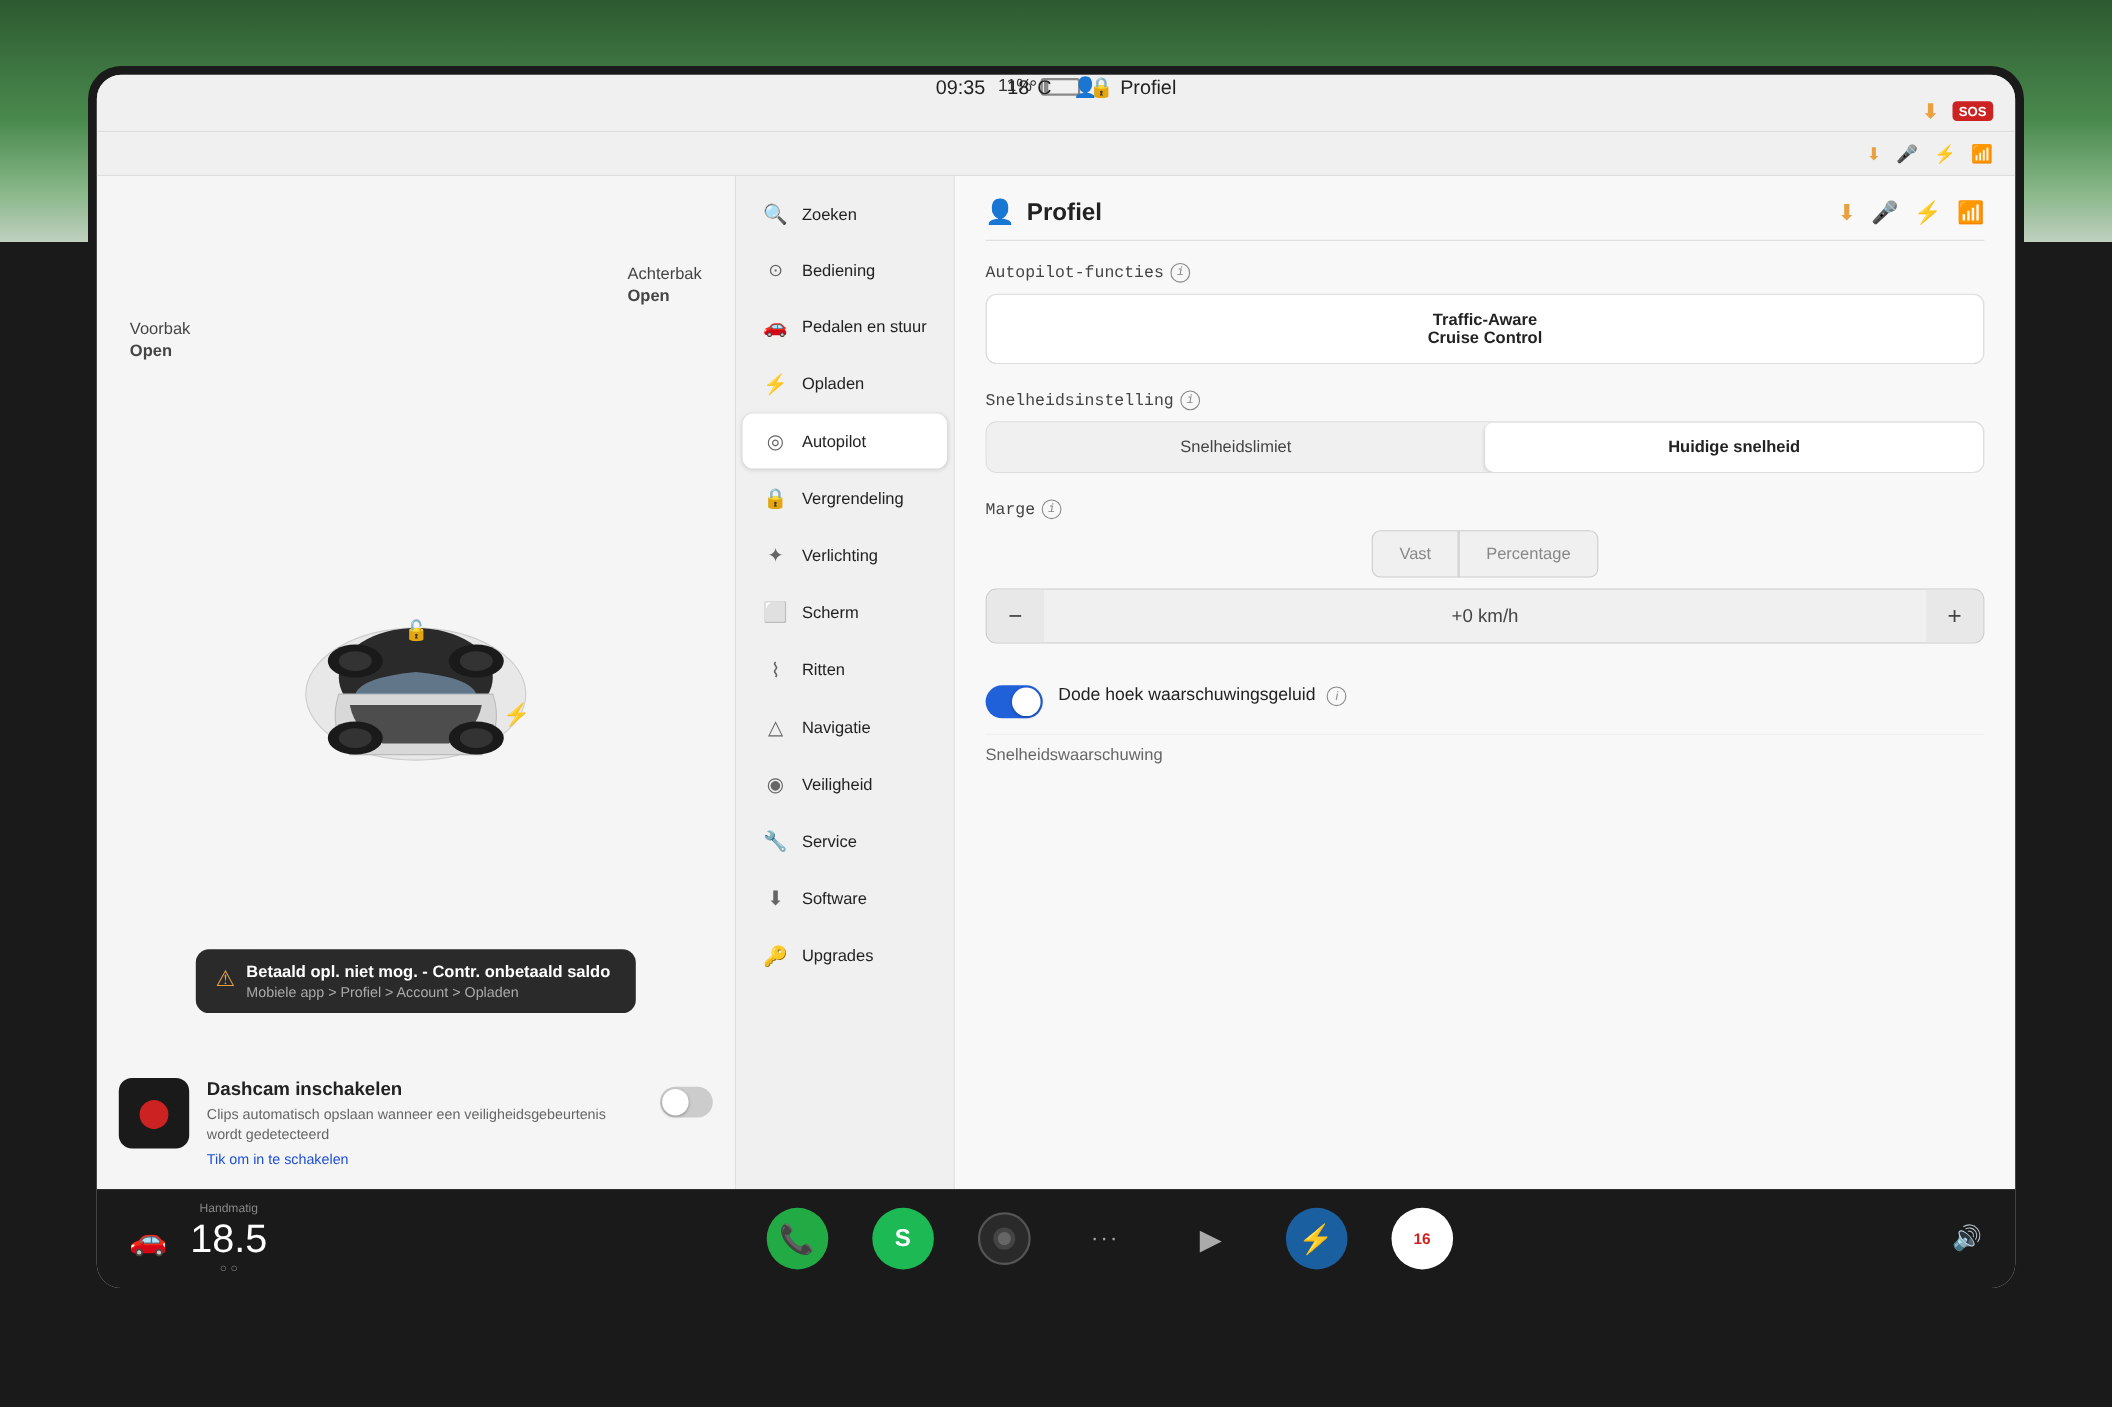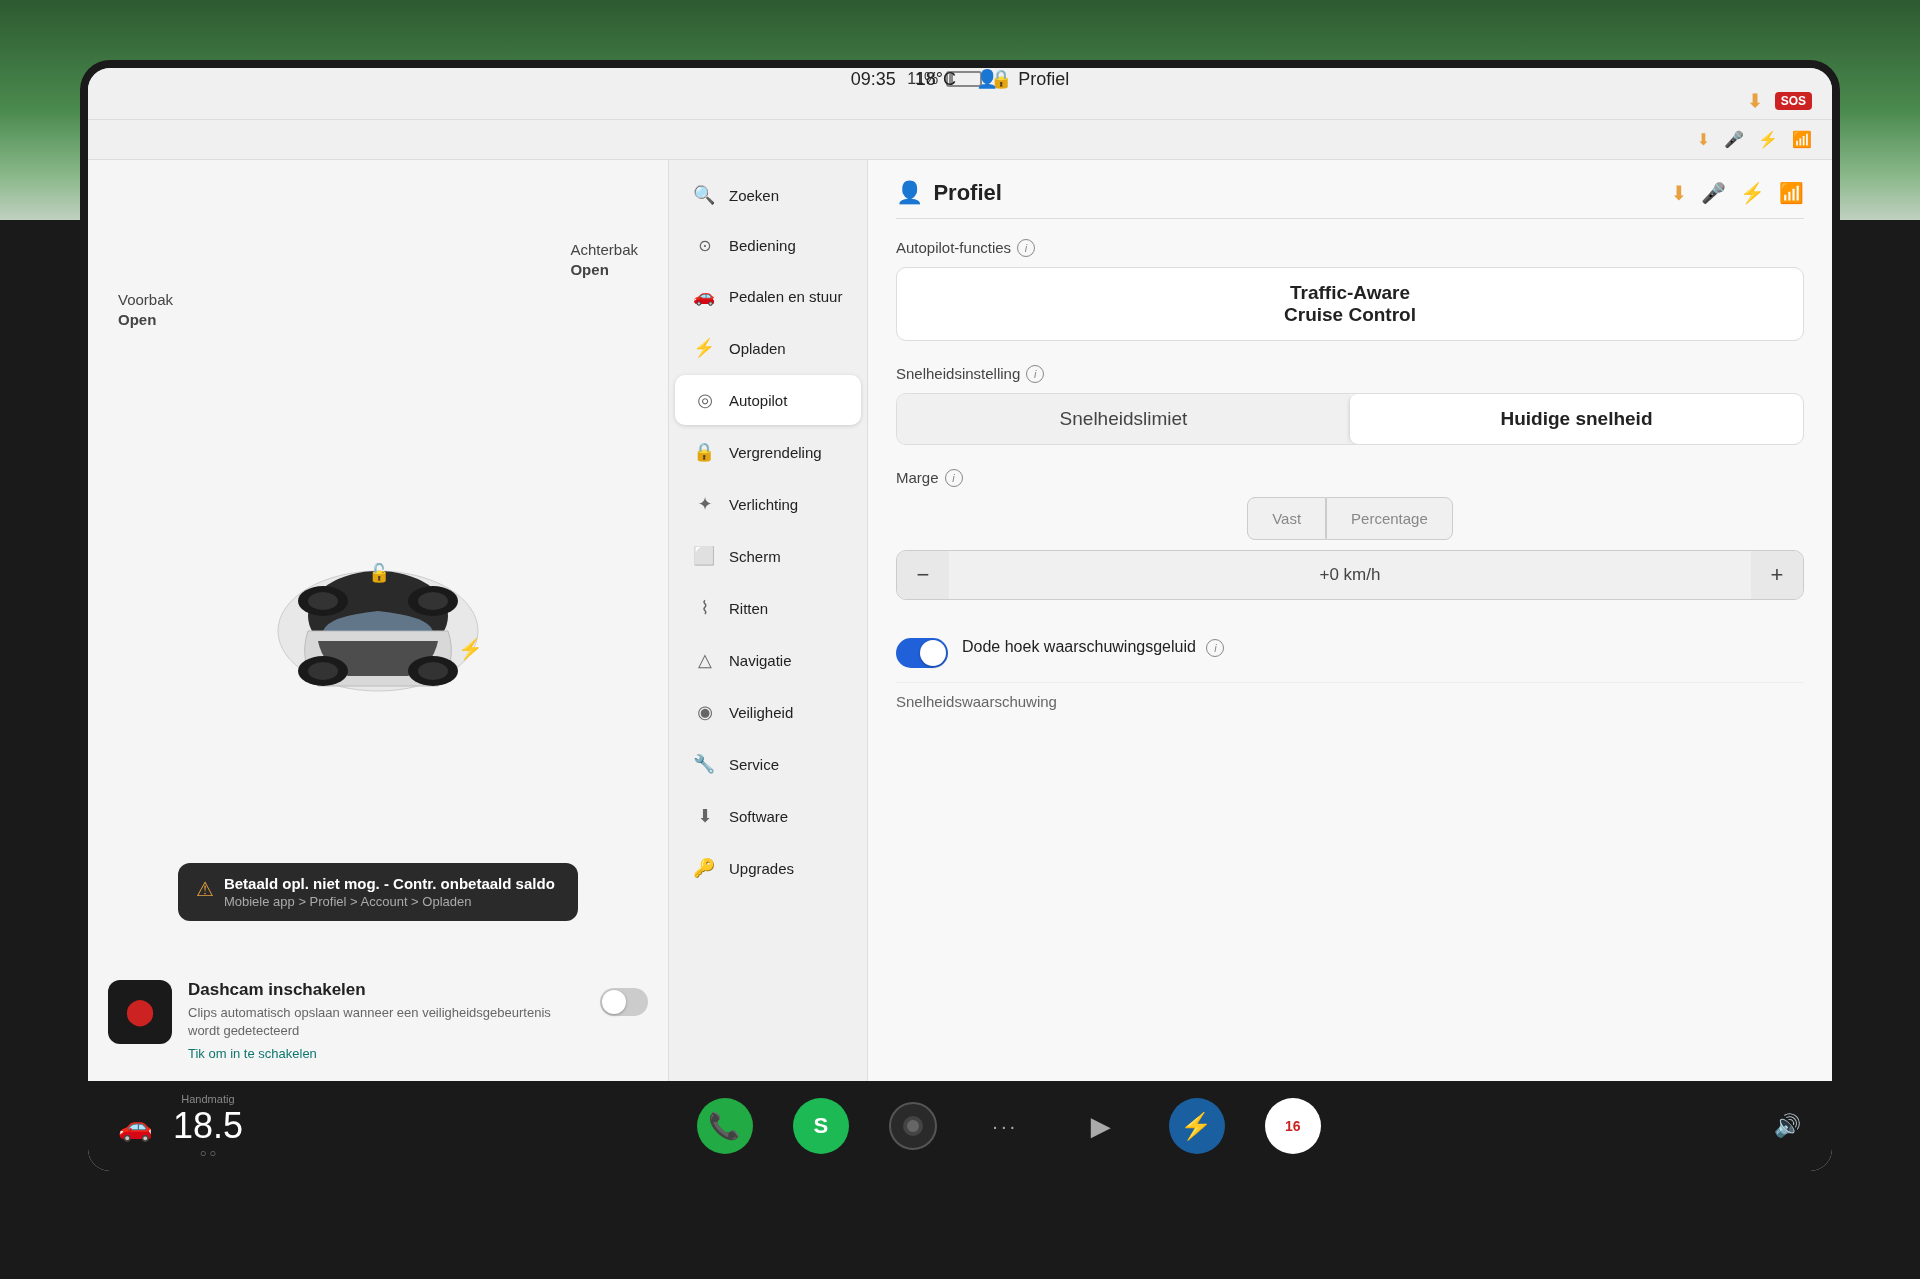--- a/index.html
+++ b/index.html
@@ -217,21 +217,21 @@
 
     .dashcam-desc {
       font-size: 13px;
       color: #666;
       line-height: 1.4;
       margin-bottom: 6px;
     }
 
     .dashcam-link {
       font-size: 13px;
-      color: #0f766e;
+      color: #1d4ed8;
     }
 
     .toggle-switch {
       width: 48px;
       height: 28px;
       background: #ccc;
       border-radius: 14px;
       position: relative;
       margin-left: auto;
       margin-top: 4px;
@@ -335,22 +335,23 @@
     
     .settings-section {
       margin-bottom: 24px;
     }
 
     .settings-section-title {
       font-size: 15px;
       color: #444;
       margin-bottom: 10px;
       display: flex;
-      align-items: flex-start;
+      align-items: flex-end;
       gap: 6px;
+      font-family: Liberation Mono, monospace;
     }
 
     .info-icon {
       width: 18px;
       height: 18px;
       border-radius: 50%;
       border: 1.5px solid #888;
       display: inline-flex;
       align-items: center;
       justify-content: center;
@@ -365,21 +366,21 @@
       gap: 0;
       border-radius: 10px;
       overflow: hidden;
       border: 1px solid #ddd;
     }
 
     .btn-group-item {
       flex: 1;
       padding: 14px 10px;
       text-align: center;
-      font-size: 19px;
+      font-size: 15px;
       font-weight: 500;
       background: #f0f0f0;
       color: #444;
       cursor: pointer;
       border: none;
     }
 
     .btn-group-item.selected {
       background: white;
       color: #222;

